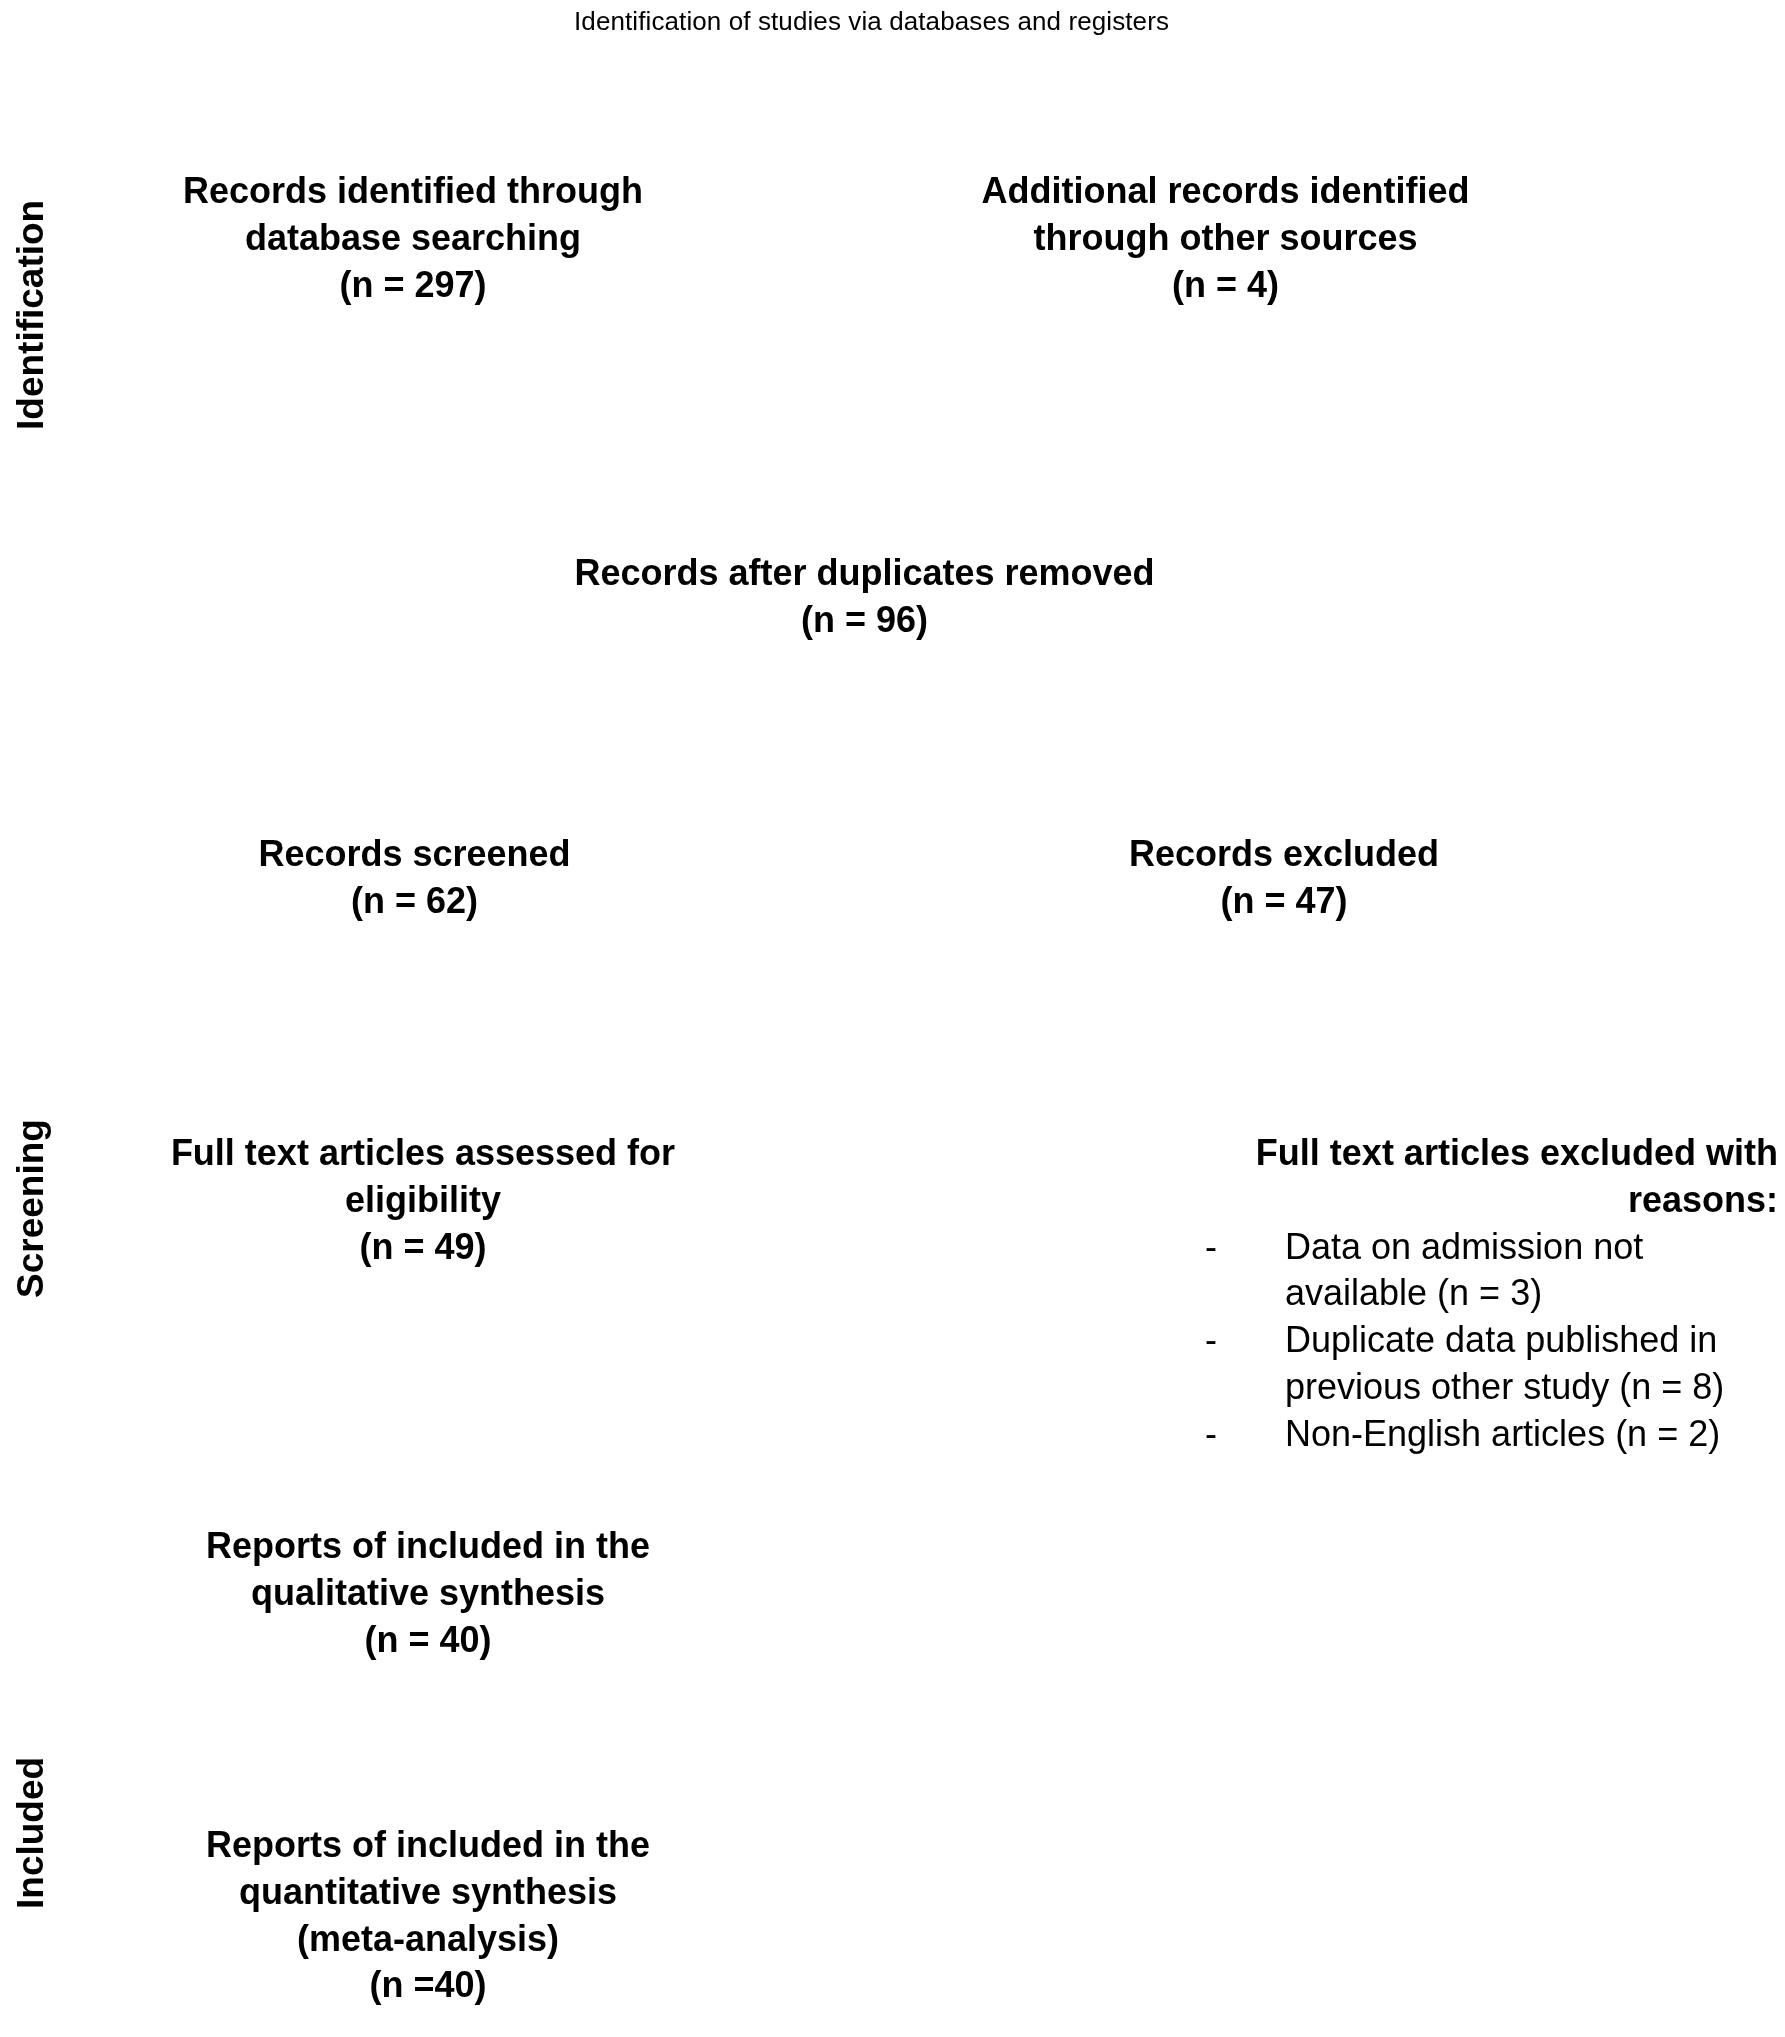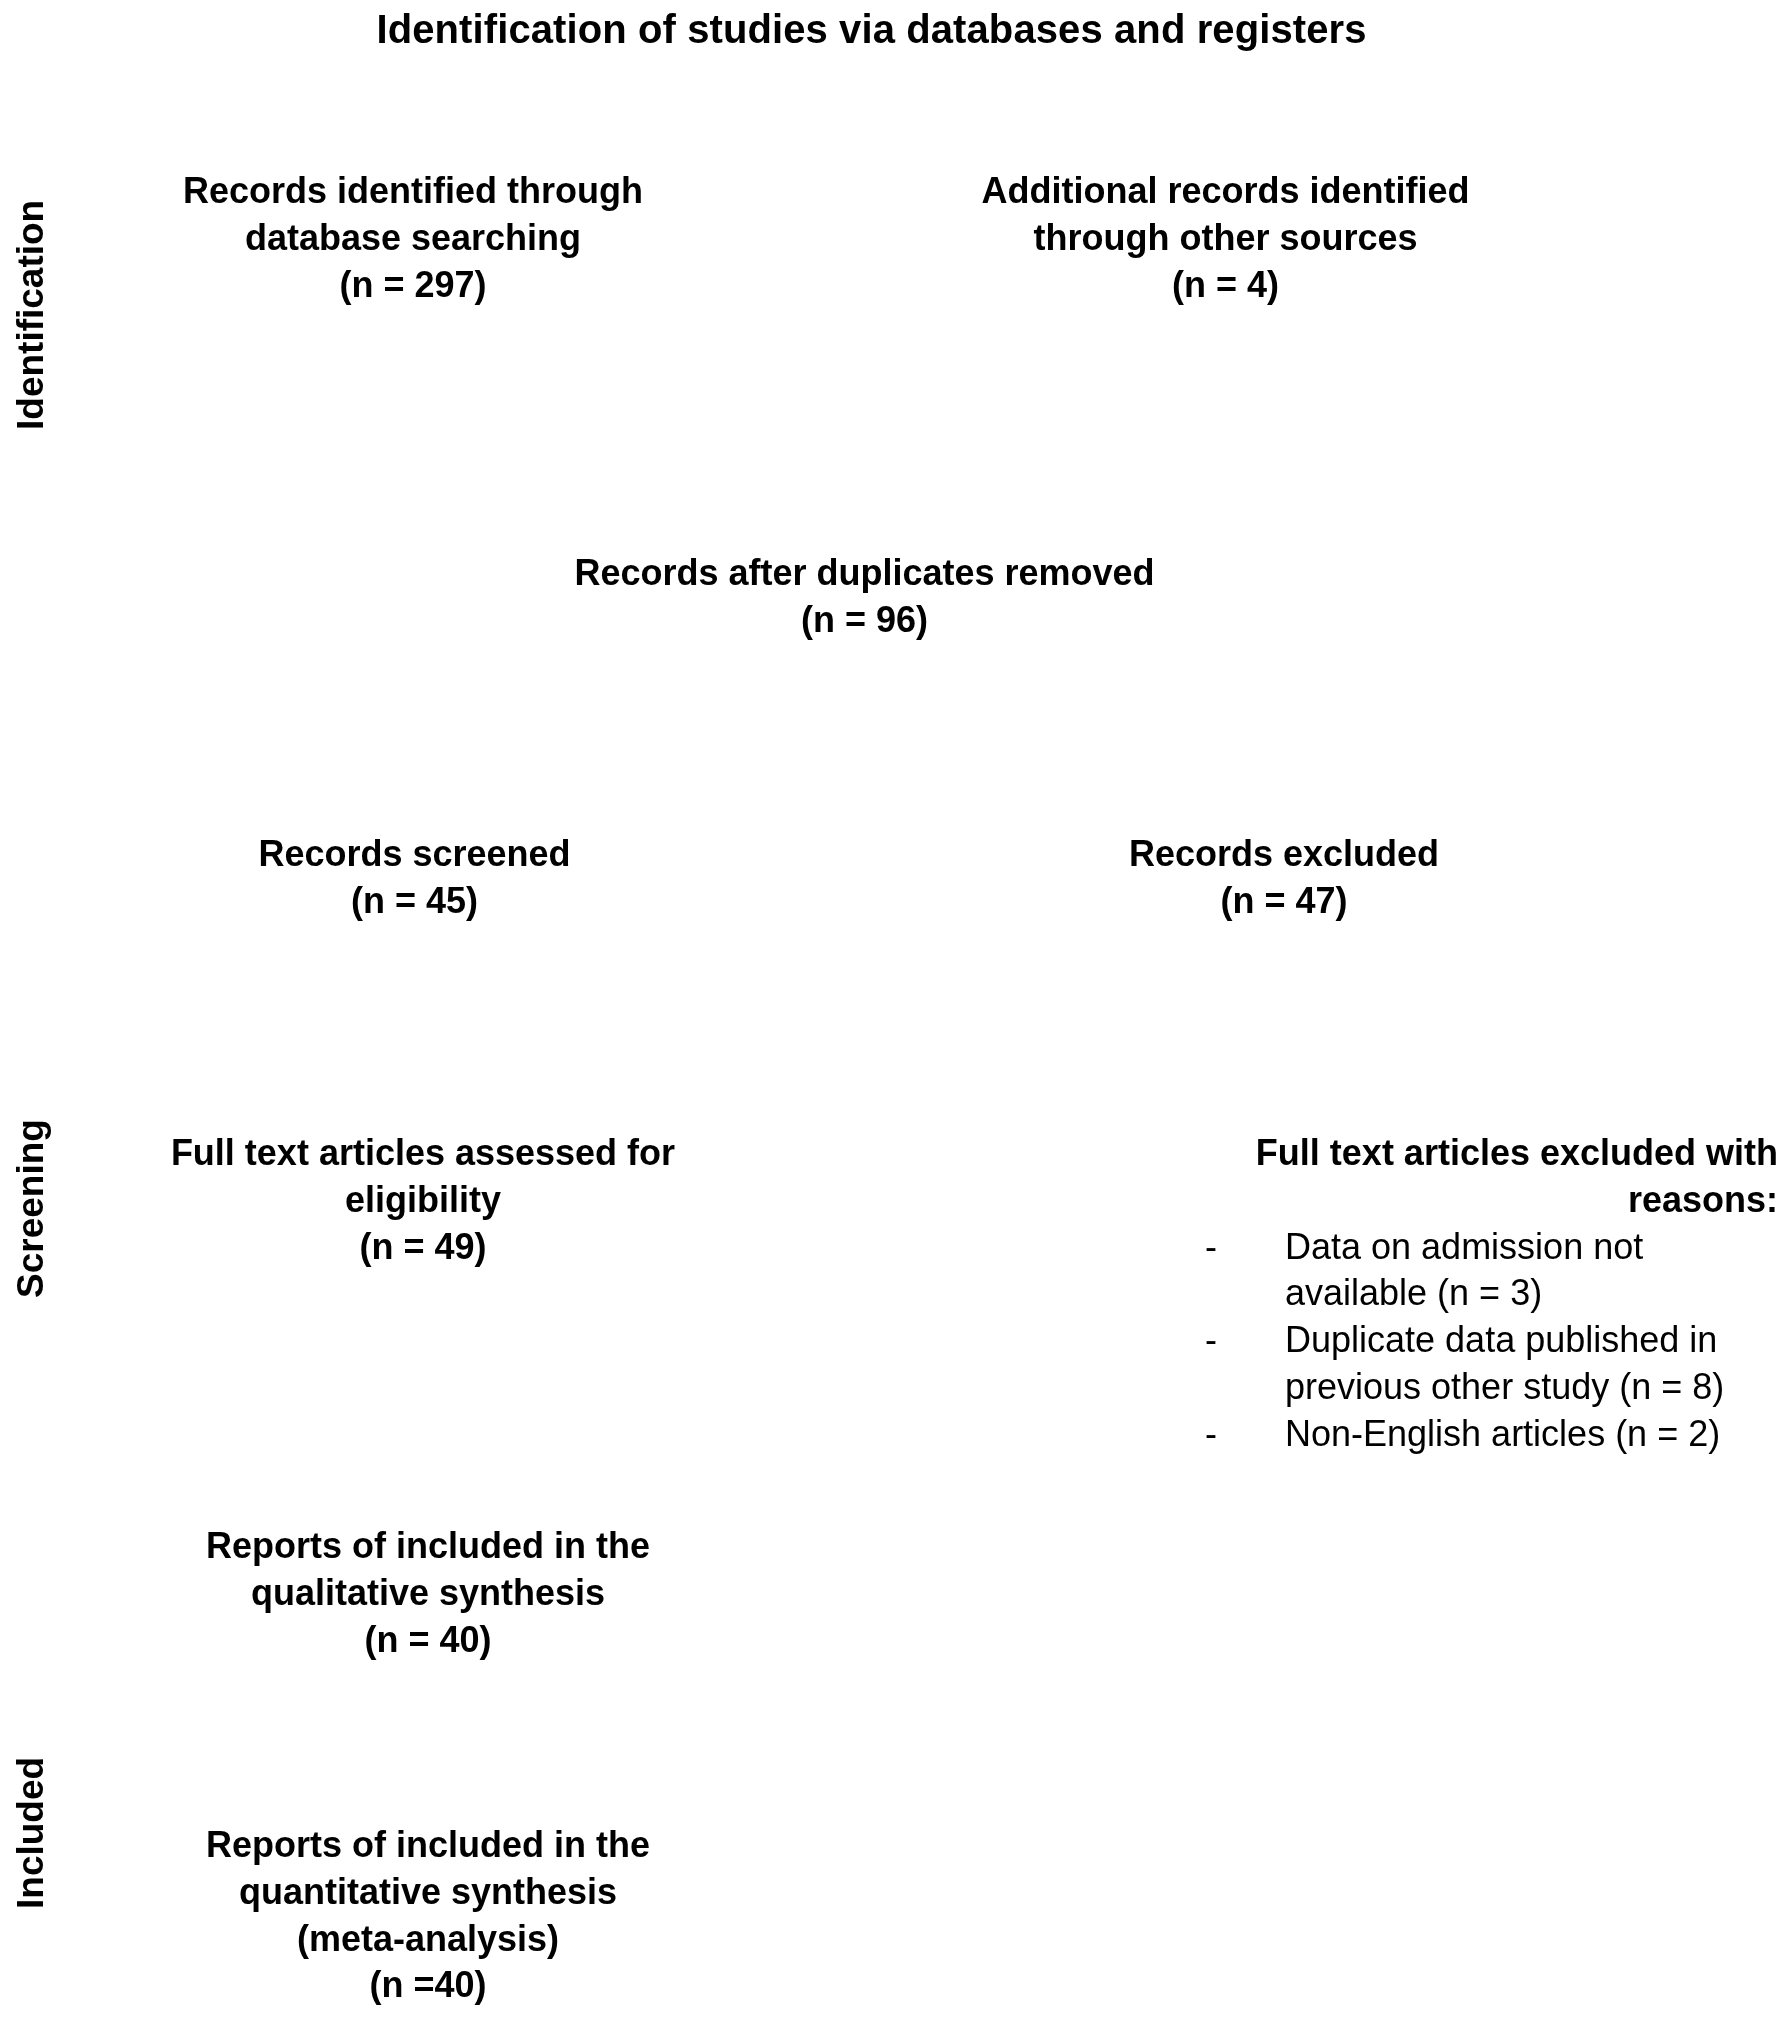--- a/index.html
+++ b/index.html
@@ -20,22 +20,22 @@
     overflow: hidden;
   }
   .abs { position: absolute; }
 
   
   #diagram-title {
     left: 0;
     top: 7px;
     width: 1743px;
     text-align: center;
-    font-size: 40px;
-    font-weight: bold;
+    font-size: 26px;
+    font-weight: normal;
     letter-spacing: 0.1px;
     line-height: 1.12;
   }
 
   
   .stage-label {
     font-size: 37px;
     font-weight: bold;
     white-space: nowrap;
     transform-origin: 0 0;
@@ -91,21 +91,21 @@
 (n = 297)</div>
 
   <div class="abs node centered" style="left: 948px; top: 168px; width: 555px;">Additional records identified
 through other sources
 (n = 4)</div>
 
   <div class="abs node centered" style="left: 428px; top: 550px; width: 873px;">Records after duplicates removed
 (n = 96)</div>
 
   <div class="abs node centered" style="left: 148px; top: 831px; width: 533px;">Records screened
-(n = 45)</div>
+(n = 62)</div>
 
   <div class="abs node centered" style="left: 996px; top: 831px; width: 576px;">Records excluded
 (n = 47)</div>
 
   <div class="abs node centered" style="left: 148px; top: 1130px; width: 550px;">Full text articles assessed for
 eligibility
 (n = 49)</div>
 
   <div class="abs" style="left: 1114px; top: 1130px; width: 664px;">
 

